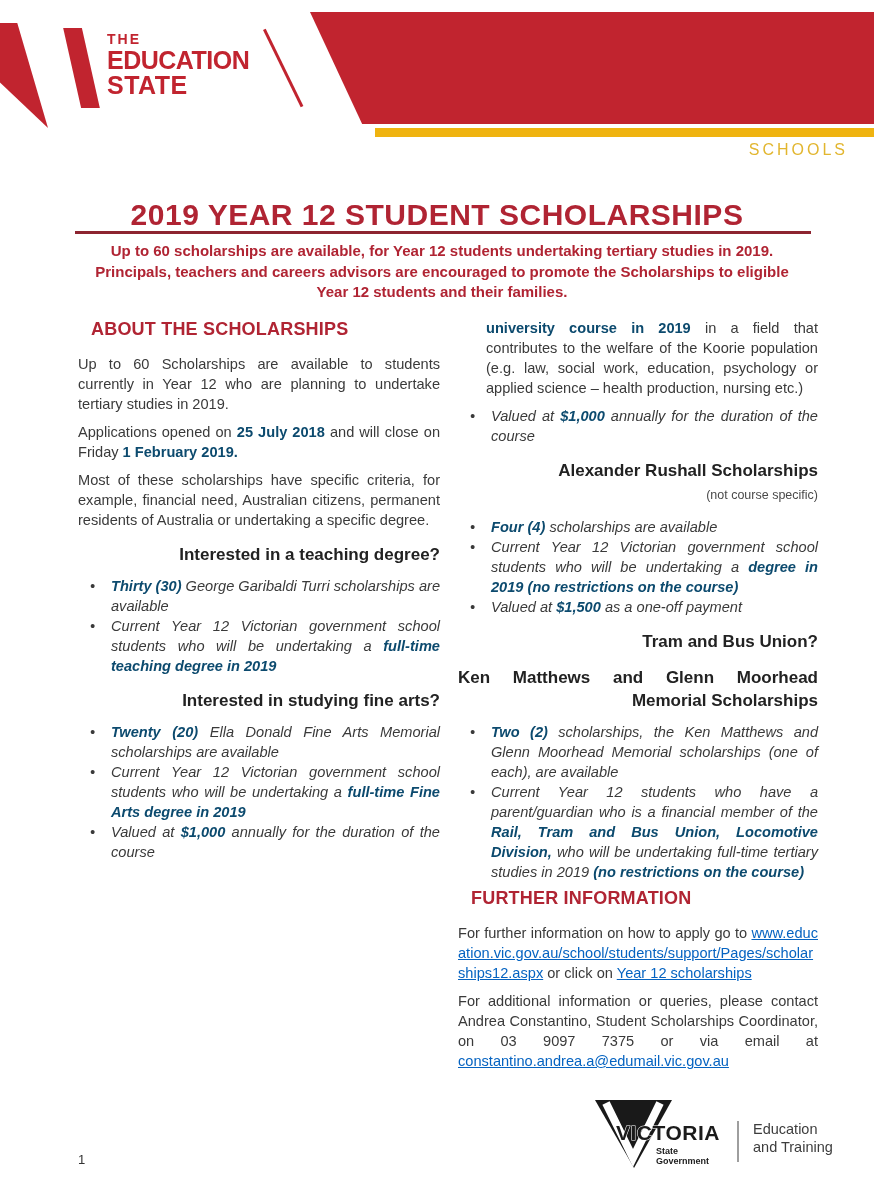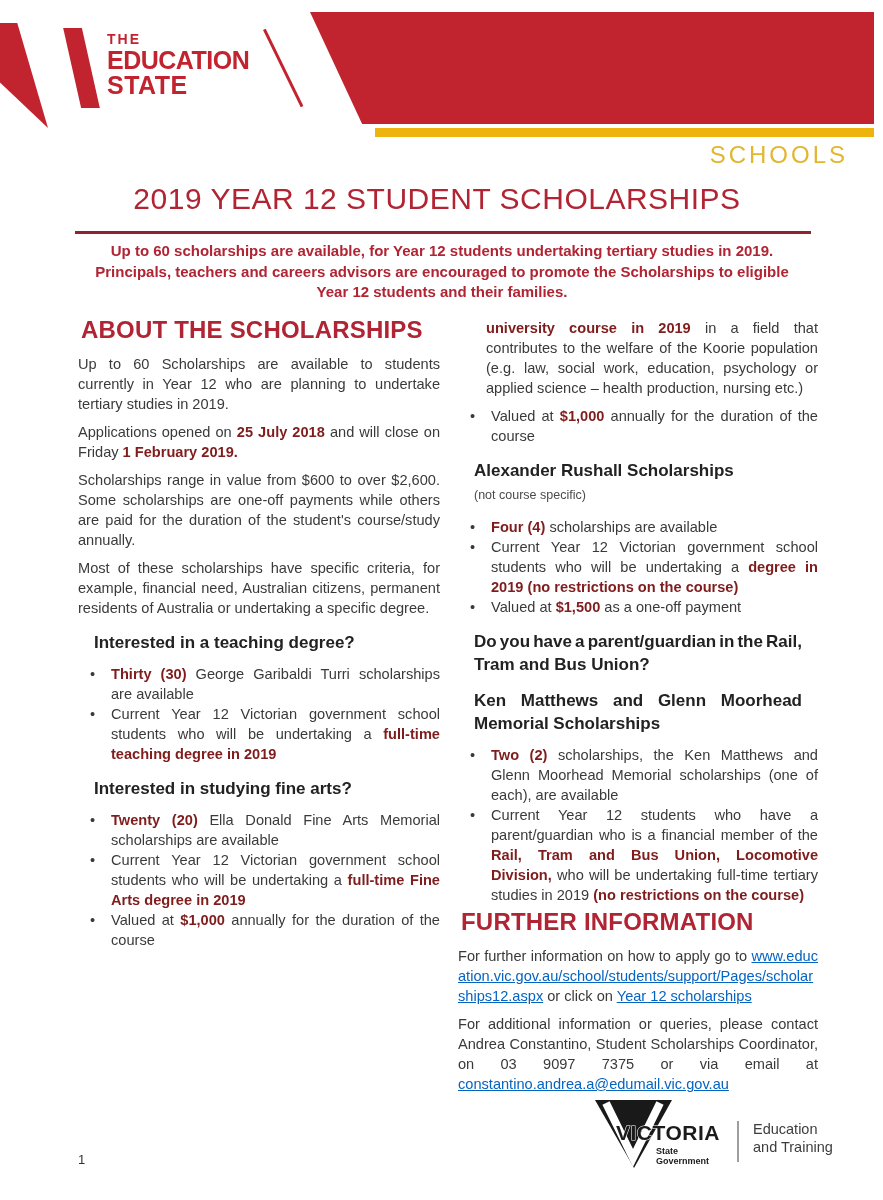--- a/index.html
+++ b/index.html
@@ -22,45 +22,45 @@
          clip-path:polygon(3% 0,51% 0,97% 100%,49% 100%);}
   .thin-slash{position:absolute;left:263px;top:30px;width:3px;height:86px;background:var(--red);
          transform:rotate(-26deg);transform-origin:top left;}
   .logo-text{position:absolute;left:107px;top:31px;color:var(--red);}
   .logo-the{font-size:14px;font-weight:bold;letter-spacing:2px;line-height:17px;}
   .logo-education{font-size:25px;font-weight:bold;letter-spacing:-.5px;line-height:25px;}
   .logo-state{font-size:25px;font-weight:bold;letter-spacing:.5px;line-height:25px;}
   .banner{position:absolute;left:310px;top:12px;width:573px;height:112px;background:var(--red);
           clip-path:polygon(0 0,100% 0,100% 100%,9.1% 100%);}
   .gold-line{position:absolute;left:375px;top:128px;width:508px;height:9px;background:var(--gold);}
-  .schools{position:absolute;top:141px;right:26px;font-size:24px;letter-spacing:3px;color:var(--goldtext);}
+  .schools{position:absolute;top:141px;right:26px;font-size:16px;letter-spacing:3px;color:var(--goldtext);}
 
   
-  h1{position:absolute;top:182px;left:0;right:0;margin:0;text-align:center;
-     font-size:30px;font-weight:normal;color:var(--hred);letter-spacing:.5px;}
+  h1{position:absolute;top:198px;left:0;right:0;margin:0;text-align:center;
+     font-size:30px;font-weight:bold;color:var(--hred);letter-spacing:.5px;}
   .rule{position:absolute;top:231px;left:75px;width:736px;height:3px;background:#8d2430;}
   .intro{position:absolute;top:241px;left:82px;width:720px;margin:0;text-align:center;
          font-size:15px;line-height:20.5px;color:var(--hred);font-weight:bold;}
 
   
   .col{position:absolute;top:318px;font-size:14.6px;line-height:20px;color:var(--body);text-align:justify;}
   .col-left{left:78px;width:362px;}
   .col-right{left:458px;width:360px;}
-  h2{font-size:24px;color:var(--hred);margin:0 3px 13px;line-height:23px;text-align:left;letter-spacing:.2px;}
+  h2{font-size:18px;color:var(--hred);margin:0 13px 13px;line-height:23px;text-align:left;letter-spacing:.2px;}
   h2.big{font-size:21px;line-height:27px;margin:14px 0 12px;}
-  h3{font-size:17px;color:#222;margin:13px 16px 10px;line-height:23px;text-align:left;}
+  h3{font-size:17px;color:#222;margin:13px 0 10px;line-height:23px;text-align:right;}
   h3.indent{padding-left:8px;}
   .wline{display:flex;justify-content:space-between;}
   .note{font-size:12.5px;font-weight:normal;color:#4a4a4a;white-space:nowrap;}
   p{margin:0 0 8px;}
   .cont{padding-left:28px;}
   ul{list-style:none;margin:0 0 5px;padding:0;}
-  li{position:relative;padding-left:33px;text-align:justify;}
+  li{position:relative;padding-left:33px;text-align:justify;font-style:italic;}
   li::before{content:"\2022";position:absolute;left:12px;top:0;}
-  .b{font-weight:bold;color:#7f1d1d;}
+  .b{font-weight:bold;color:#0c4a6e;}
   a{color:var(--link);text-decoration:underline;cursor:pointer;}
   .brk{word-break:break-all;}
 
   
   .footer-logo{position:absolute;left:560px;top:1088px;}
   .page-num{position:absolute;left:78px;top:1152px;font-size:13px;color:#333;}
 </style>
 </head>
 <body>
 
@@ -79,21 +79,20 @@
   <div class="schools">SCHOOLS</div>
 
   <h1>2019 YEAR 12 STUDENT SCHOLARSHIPS</h1>
   <div class="rule"></div>
   <p class="intro">Up to 60 scholarships are available, for Year 12 students undertaking tertiary studies in 2019. Principals, teachers and careers advisors are encouraged to promote the Scholarships to eligible Year 12 students and their families.</p>
 
   <div class="col col-left">
     <h2>ABOUT THE SCHOLARSHIPS</h2>
     <p><span>Up to 60 Scholarships are available to students currently in Year 12 who are planning to undertake tertiary studies in 2019.</span></p>
     <p><span>Applications opened on </span><span class="b">25 July 2018</span><span> and will close on Friday </span><span class="b">1 February 2019.</span></p>
-    <p><span>Scholarships range in value from $600 to over $2,600. Some scholarships are one-off payments while others are paid for the duration of the student's course/study annually.</span></p>
     <p><span>Most of these scholarships have specific criteria, for example, financial need, Australian citizens, permanent residents of Australia or undertaking a specific degree.</span></p>
 
 
     <h3>Interested in a teaching degree?</h3>
     <ul>
       <li><span class="b">Thirty (30)</span><span> George Garibaldi Turri scholarships are available</span></li>
       <li><span>Current Year 12 Victorian government school students who will be undertaking a </span><span class="b">full-time teaching degree in 2019</span></li>
     </ul>
 
     <h3>Interested in studying fine arts?</h3>
@@ -114,30 +113,20 @@
     </ul>
 
     <h3><span>Alexander Rushall Scholarships</span> <span class="note">(not course specific)</span></h3>
     <ul>
       <li><span class="b">Four (4)</span><span> scholarships are available</span></li>
       <li><span>Current Year 12 Victorian government school students who will be undertaking a </span><span class="b">degree in 2019 (no restrictions on the course)</span></li>
       <li><span>Valued at </span><span class="b">$1,500</span><span> as a one-off payment</span></li>
     </ul>
 
     <h3>
-      <span class="wline">
-          <span>Do</span>
-          <span>you</span>
-          <span>have</span>
-          <span>a</span>
-          <span>parent/guardian</span>
-          <span>in</span>
-          <span>the</span>
-          <span>Rail,</span>
-        </span>
       <span>Tram and Bus Union?</span>
     </h3>
 
     <h3>
       <span class="wline">
           <span>Ken</span>
           <span>Matthews</span>
           <span>and</span>
           <span>Glenn</span>
           <span>Moorhead</span>

